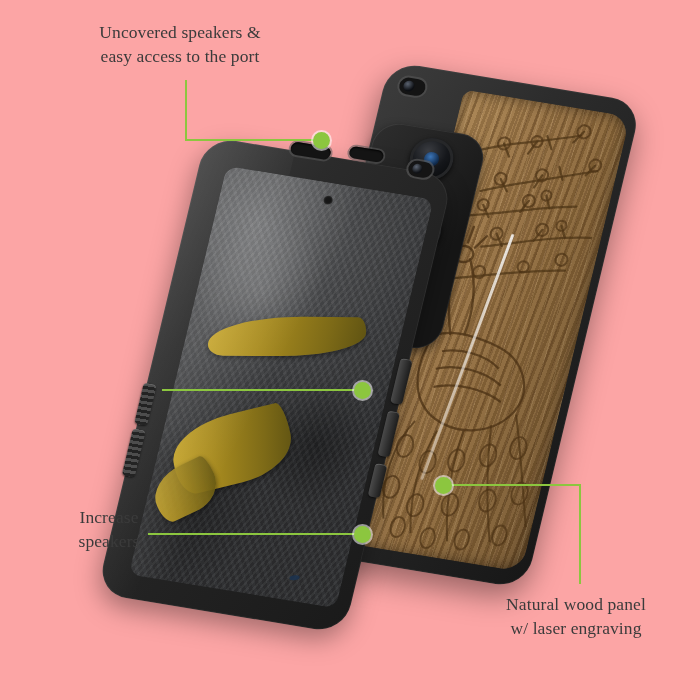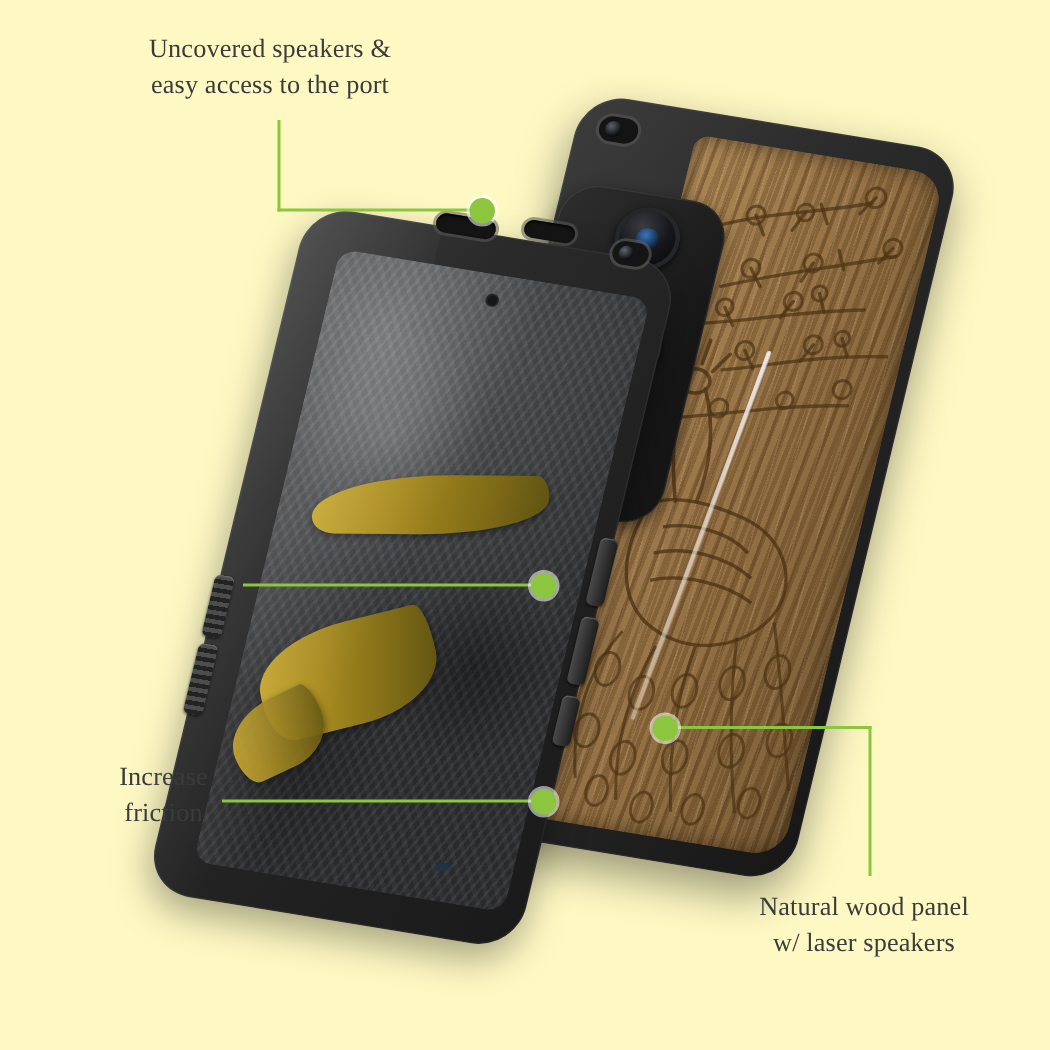--- a/index.html
+++ b/index.html
@@ -1,17 +1,17 @@
 <!DOCTYPE html>
 <html><head>
 <meta charset="utf-8">
 <style>
   html,body{margin:0;padding:0;background:#ffffff;}
   body{width:700px;height:700px;overflow:hidden;font-family:"Liberation Serif","DejaVu Serif",serif;}
-  #stage{position:relative;width:700px;height:700px;background:#fef9c3;}
+  #stage{position:relative;width:700px;height:700px;background:#fca5a5;}
 
   
   .callout-label{
     position:absolute;
     color:#3b3b3b;
     font-family:"Liberation Serif","DejaVu Serif",serif;
     font-size:17.5px;
     line-height:24px;
     letter-spacing:.1px;
     white-space:pre-line;
@@ -314,23 +314,23 @@
   <div class="callout-label cl-speakers">Uncovered speakers &amp;
 easy access to the port</div>
   <div class="line-v" style="left:185px;top:80px;height:61px;"></div>
   <div class="line-h" style="left:185px;top:139px;width:138px;"></div>
   <div class="dot" style="left:313px;top:132px;"></div>
 
   <div class="line-h" style="left:162px;top:389px;width:202px;"></div>
   <div class="dot" style="left:354px;top:382px;"></div>
 
   <div class="callout-label cl-friction">Increase
-friction</div>
+speakers</div>
   <div class="line-h" style="left:148px;top:533px;width:216px;"></div>
   <div class="dot" style="left:354px;top:526px;"></div>
 
   <div class="callout-label cl-wood">Natural wood panel
-w/ laser speakers</div>
+w/ laser engraving</div>
   <div class="line-h" style="left:443px;top:484px;width:138px;"></div>
   <div class="line-v" style="left:579px;top:484px;height:100px;"></div>
   <div class="dot" style="left:435px;top:477px;"></div>
 
 </div>
 
 </body></html>

